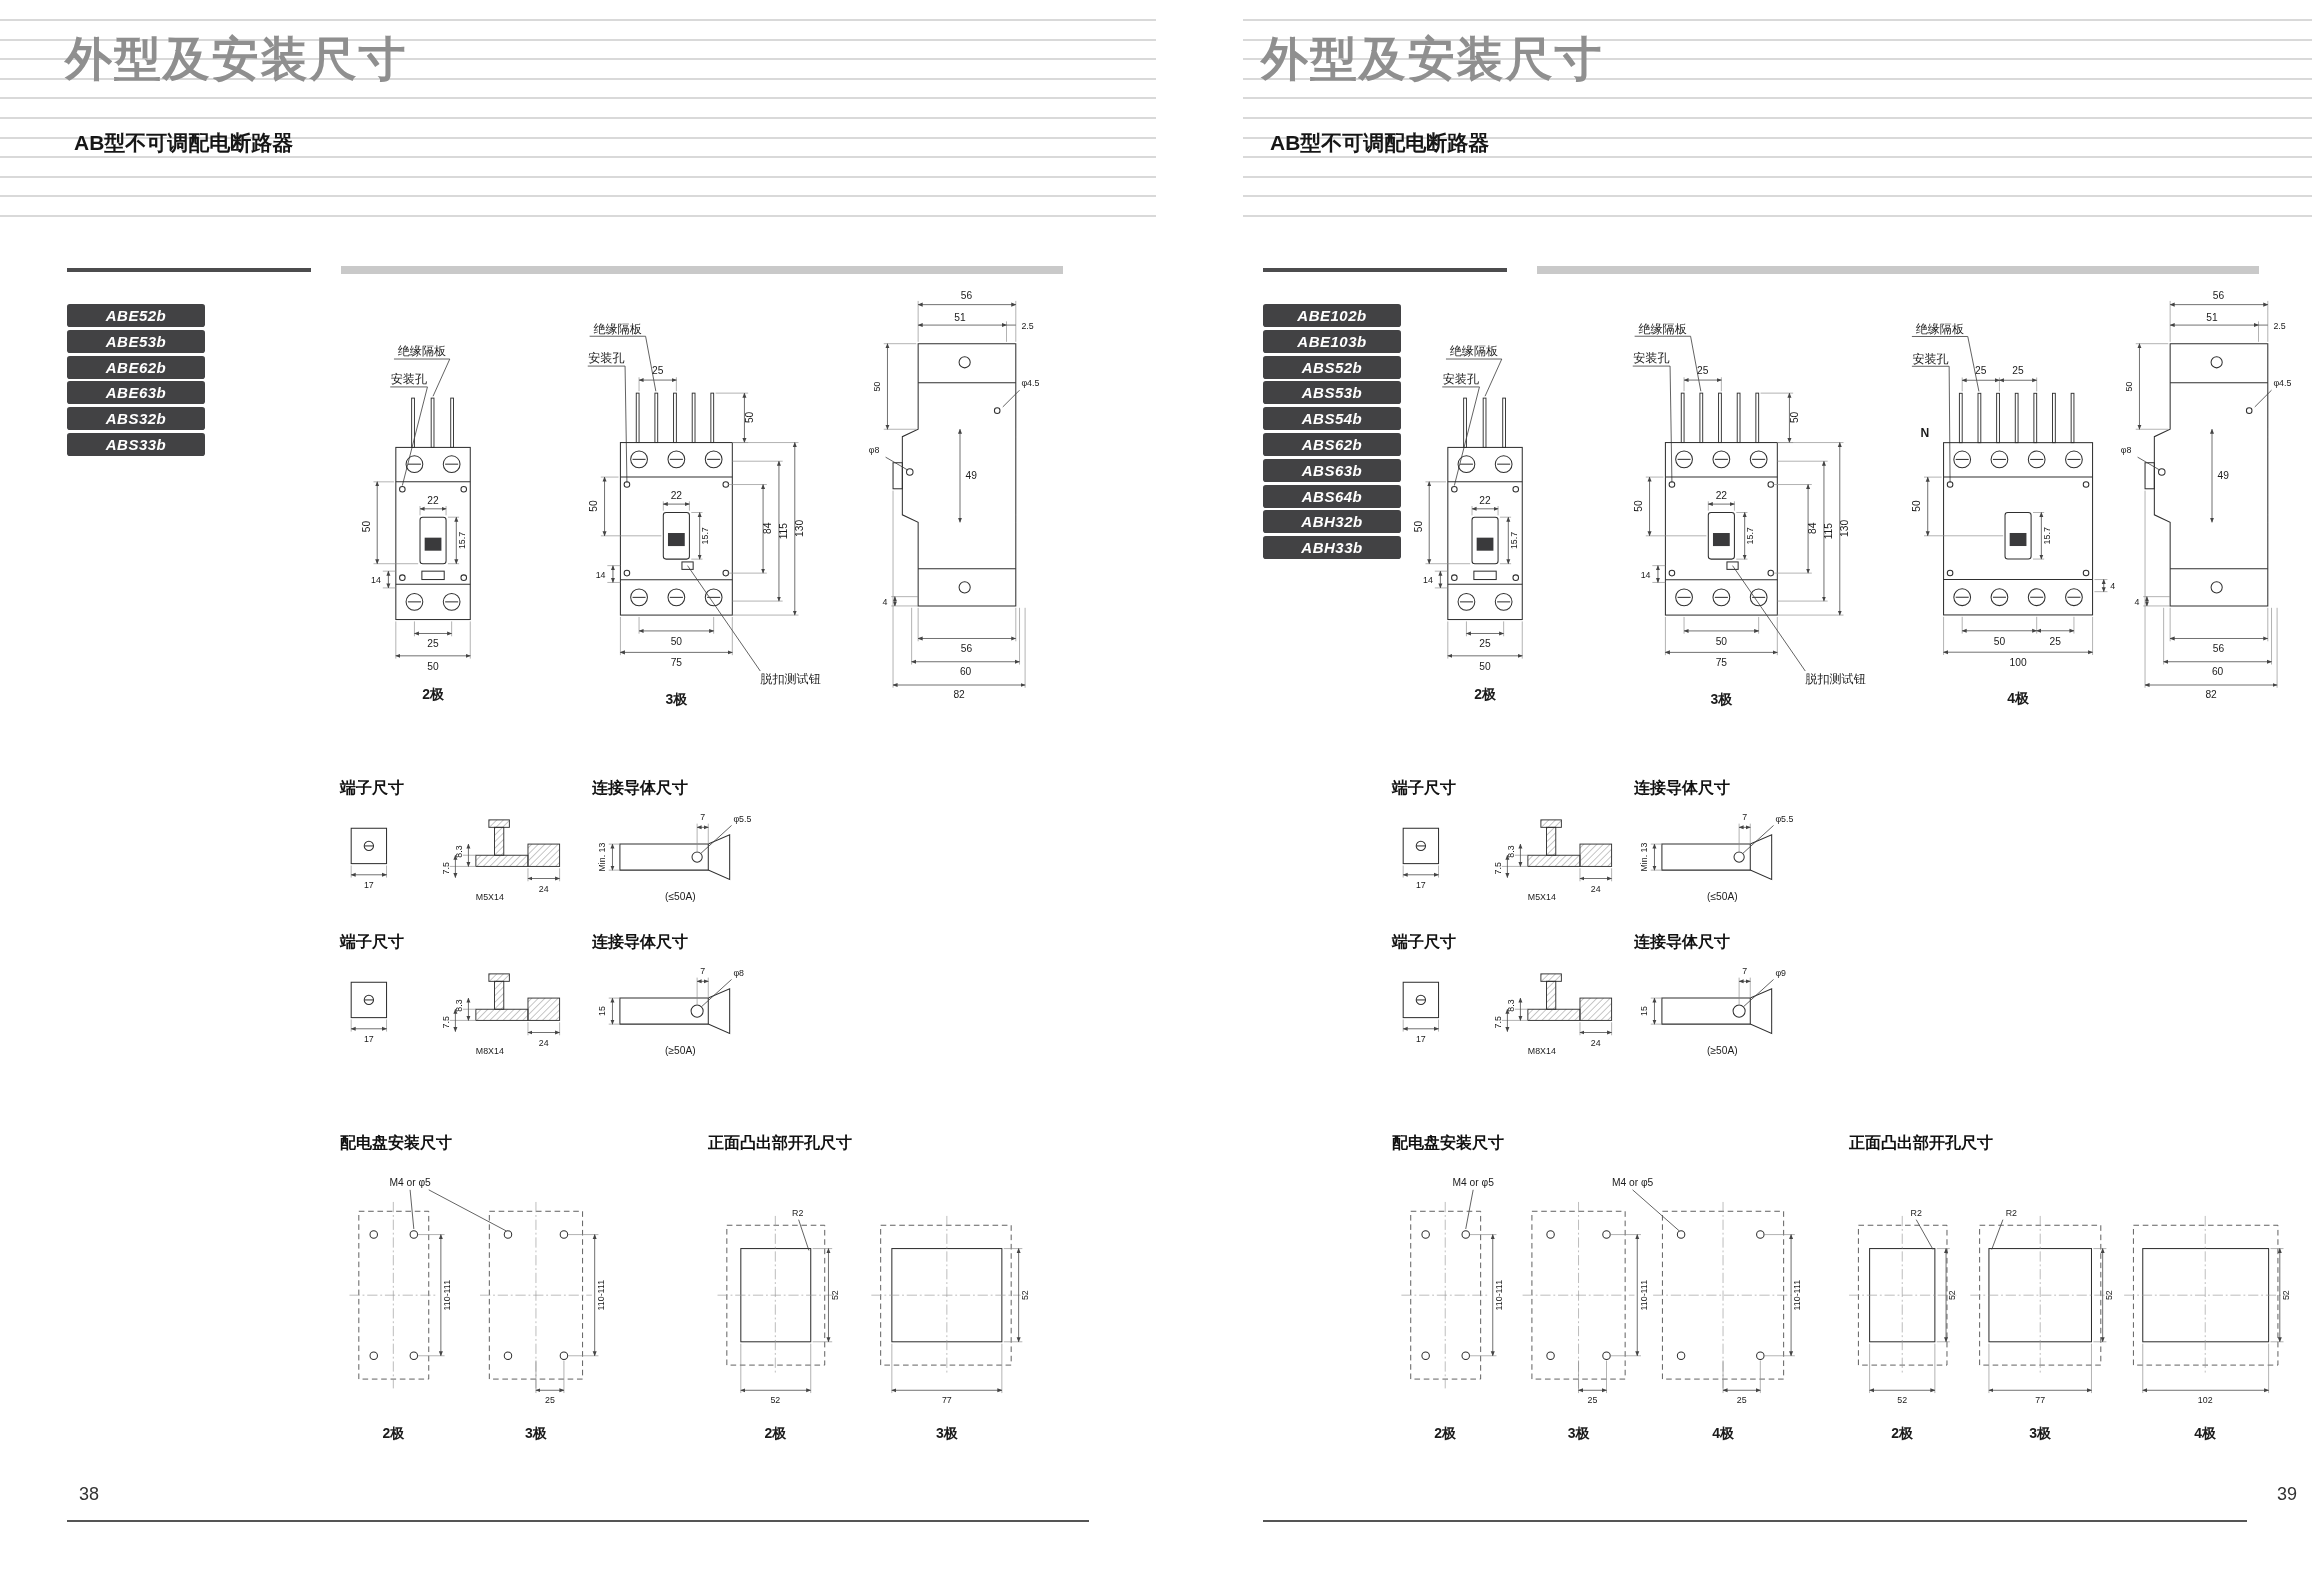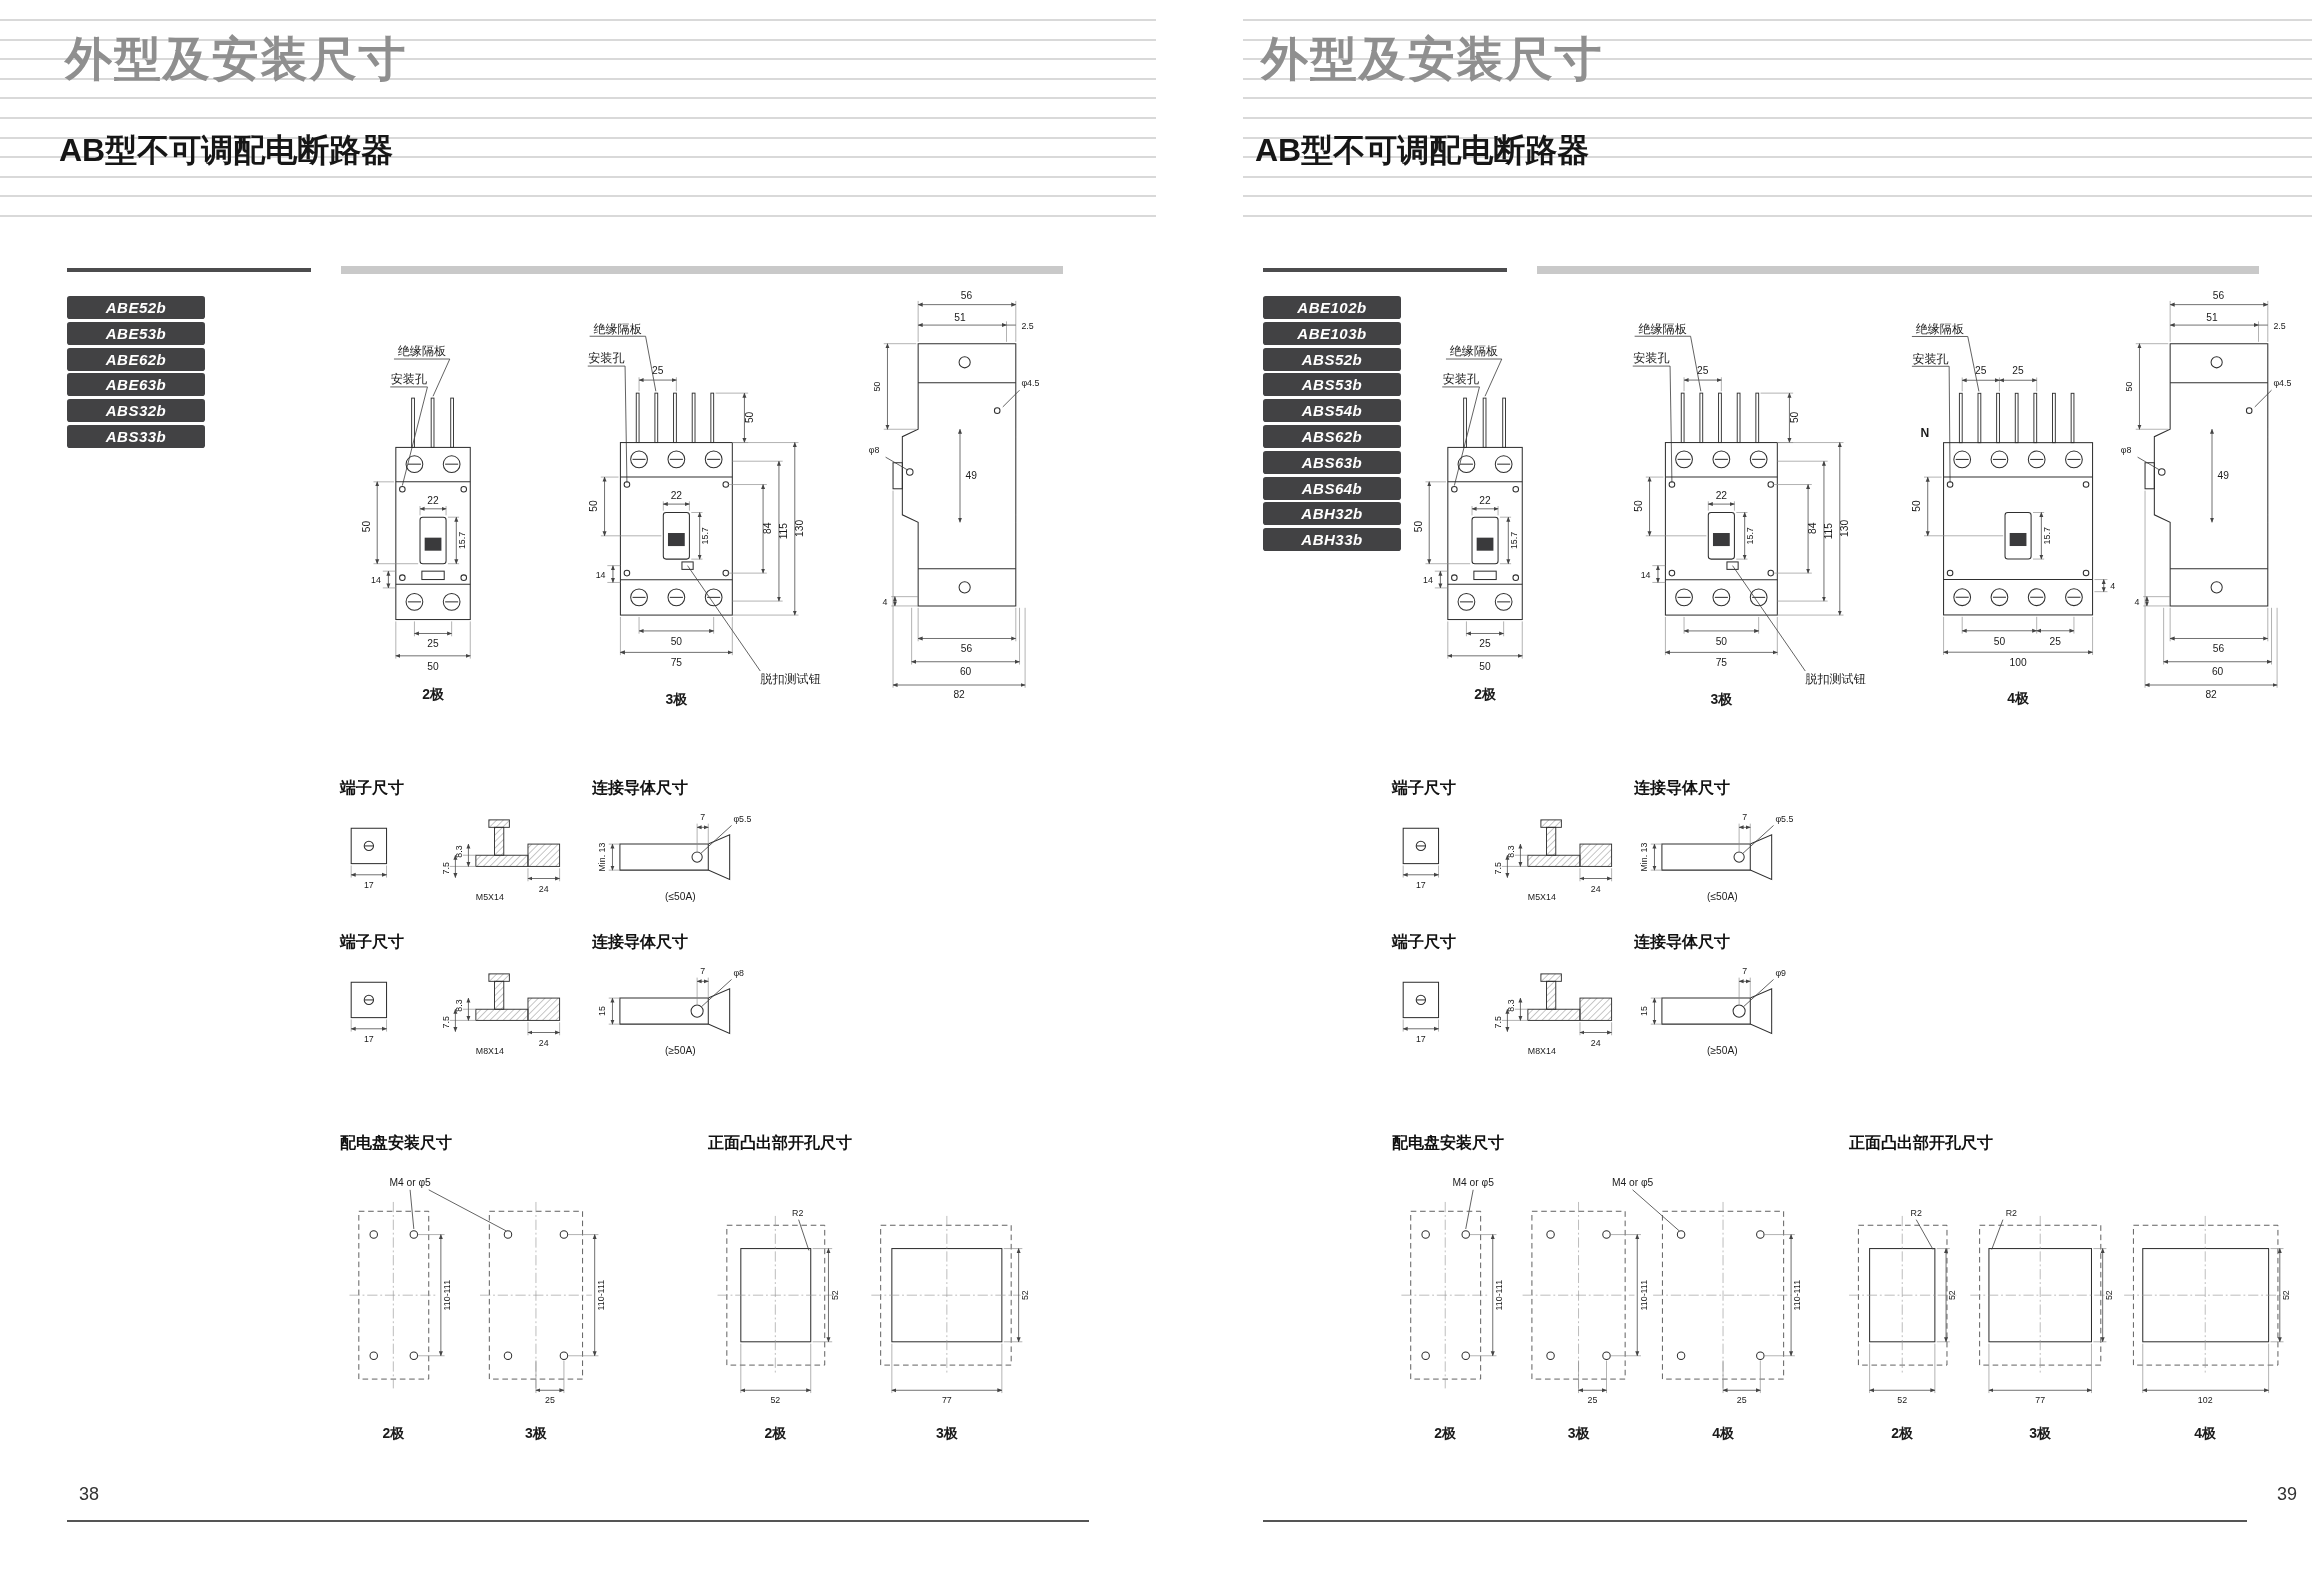--- a/index.html
+++ b/index.html
@@ -3,24 +3,24 @@
 <meta charset="utf-8">
 <style>
 *{margin:0;padding:0;box-sizing:border-box}
 html,body{background:#fff}
 body{width:2313px;height:1570px;position:relative;overflow:hidden;font-family:"Liberation Sans","DejaVu Sans",sans-serif;color:#1b1b1b}
 .pg{position:absolute;top:0;height:1548px}
 #pgL{left:0;width:1156px}
 #pgR{left:1196px;width:1117px}
 .stripes{position:absolute;top:18.6px;height:198px;background:repeating-linear-gradient(to bottom,#d9d9d9 0,#d9d9d9 1.9px,transparent 1.9px,transparent 19.6px)}
 .title{position:absolute;left:65px;top:28px;font-size:47px;font-weight:700;color:#8f8f8f;letter-spacing:1.9px}
-.subtitle{position:absolute;left:59px;top:129px;font-size:32px;font-weight:700;color:#161616}
+.subtitle{position:absolute;left:74px;top:129px;font-size:21px;font-weight:700;color:#161616}
 .rule-dark{position:absolute;left:67px;top:268px;width:244px;height:3.7px;background:#4c4c4e}
 .rule-gray{position:absolute;left:341px;top:266px;width:722px;height:8.4px;background:#c9c9c9}
-.models{position:absolute;left:67px;top:296px;list-style:none}
+.models{position:absolute;left:67px;top:304px;list-style:none}
 .models li{width:138px;height:23px;margin-bottom:2.8px;background:#424244;color:#fff;border-radius:2.8px;font-size:15px;font-weight:700;font-style:italic;display:flex;align-items:center;justify-content:center;letter-spacing:0.5px}
 .fig{position:absolute}
 .figtitle{font-size:16px;font-weight:700;color:#111;margin-bottom:5.6px}
 .pageno{position:absolute;font-size:18px;color:#333}
 .footline{position:absolute;top:1520px;height:1.9px;background:#555}
 #pgL .pageno{left:79px;top:1484px}
 #pgL .footline{left:67px;width:1022px}
 #pgR .pageno{left:1081px;top:1484px}
 #pgR .footline{left:67px;width:984px}
 svg .o{stroke:#2f2f2f;stroke-width:1.1;fill:none}

